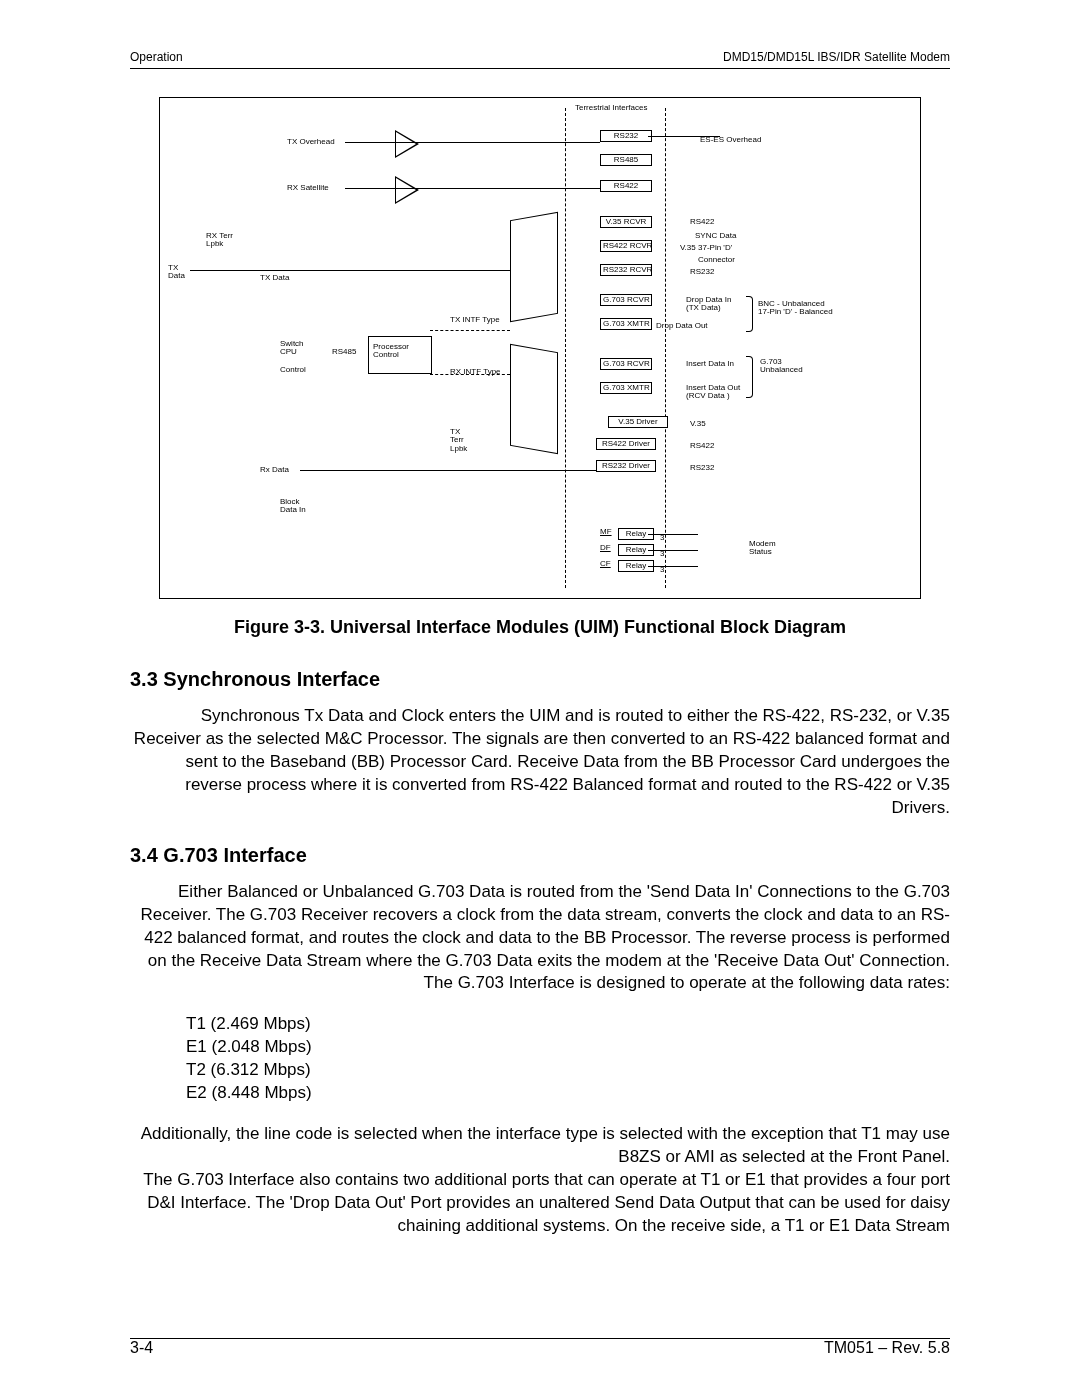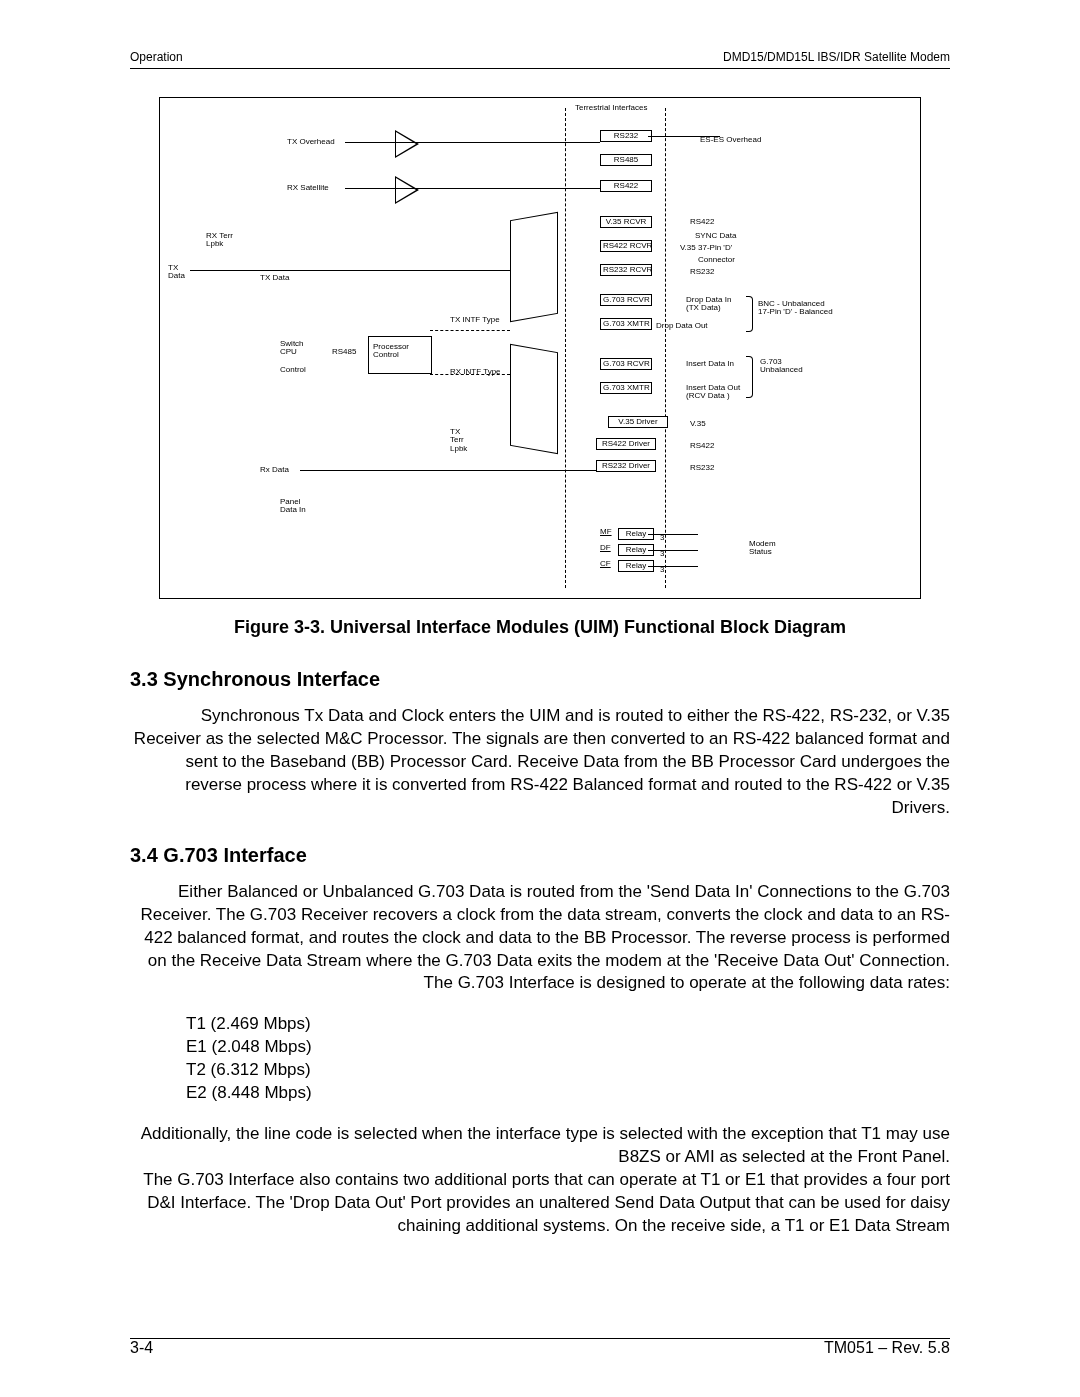--- a/index.html
+++ b/index.html
@@ -138,21 +138,21 @@
     <span class="lbl" style="left:46px; top:134px; white-space:pre;">RX Terr
 Lpbk</span>
     <span class="lbl" style="left:8px; top:166px; white-space:pre;">TX
 Data</span>
     <span class="lbl" style="left:100px; top:176px;">TX Data</span>
     <span class="lbl" style="left:120px; top:242px; white-space:pre;">Switch
 CPU</span>
     <span class="lbl" style="left:120px; top:268px;">Control</span>
     <span class="lbl" style="left:172px; top:250px;">RS485</span>
     <span class="lbl" style="left:100px; top:368px;">Rx Data</span>
-    <span class="lbl" style="left:120px; top:400px; white-space:pre;">Panel
+    <span class="lbl" style="left:120px; top:400px; white-space:pre;">Block
 Data In</span>
 
     <div style="position:absolute; left:208px; top:238px; width:62px; height:36px; border:1px solid #000;">
       <span class="lbl" style="left:4px; top:6px; white-space:pre;">Processor
 Control</span>
     </div>
 
     <div class="tri" style="left:235px; top:32px;">
         <div class="tri-inner"></div>
       </div>

